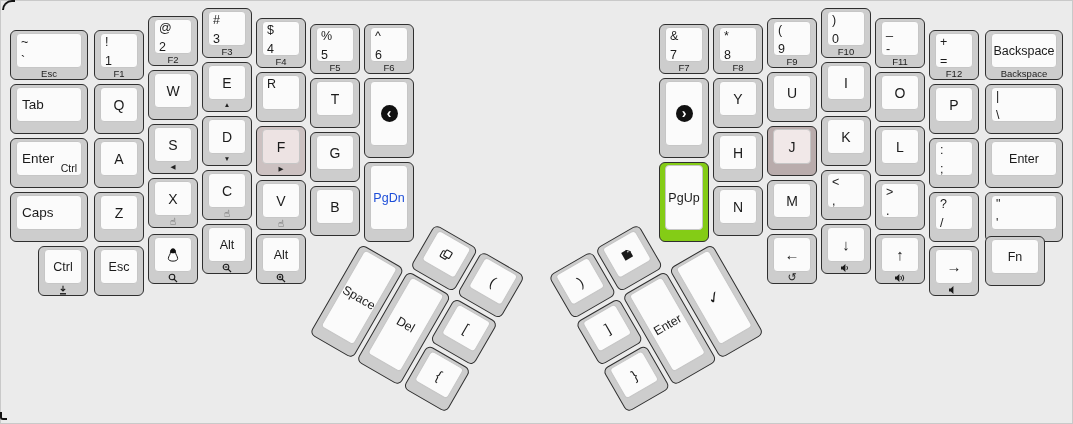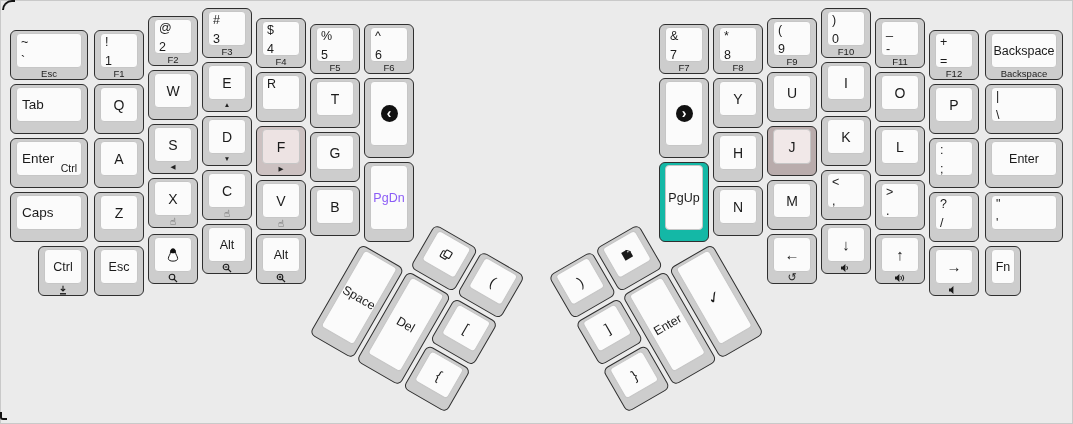--- a/index.html
+++ b/index.html
@@ -204,21 +204,21 @@
         <div class="front">
           <span class="ic ic-hand">☝</span>
         </div>
       </div>
       <div class="key" style="left: 310px; top: 186px; width: 50px; height: 50px; background: rgb(205, 205, 205);">
         <div class="ktop" style="background: rgb(251, 251, 251); color: rgb(27, 27, 27);">
           <span class="cen">B</span>
         </div>
       </div>
       <div class="key" style="left: 364px; top: 162px; width: 50px; height: 80px; background: rgb(205, 205, 205);">
-        <div class="ktop" style="background: rgb(251, 251, 251); color: #8b5cf6;">
+        <div class="ktop" style="background: rgb(251, 251, 251); color: #1d4ed8;">
           <span class="cen small">PgDn</span>
         </div>
       </div>
       <div class="key" style="left: 38px; top: 246px; width: 50px; height: 50px; background: rgb(205, 205, 205);">
         <div class="ktop" style="background: rgb(251, 251, 251); color: rgb(27, 27, 27);">
           <span class="cen small">Ctrl</span>
         </div>
         <div class="front">
           <span class="ic ">
             <svg width="10" height="10" viewBox="0 0 10 10">
@@ -396,21 +396,21 @@
         <div class="ktop" style="background: rgb(251, 251, 251); color: rgb(27, 27, 27);">
           <span class="tl">:</span>
           <span class="bl">;</span>
         </div>
       </div>
       <div class="key" style="left: 985px; top: 138px; width: 78px; height: 50px; background: rgb(205, 205, 205);">
         <div class="ktop" style="background: rgb(251, 251, 251); color: rgb(27, 27, 27);">
           <span class="cen small">Enter</span>
         </div>
       </div>
-      <div class="key" style="left: 659px; top: 162px; width: 50px; height: 80px; background: #14b8a6;">
+      <div class="key" style="left: 659px; top: 162px; width: 50px; height: 80px; background: #84cc16;">
         <div class="ktop" style="background: rgb(251, 251, 251); color: rgb(27, 27, 27);">
           <span class="cen small">PgUp</span>
         </div>
       </div>
       <div class="key" style="left: 713px; top: 186px; width: 50px; height: 50px; background: rgb(205, 205, 205);">
         <div class="ktop" style="background: rgb(251, 251, 251); color: rgb(27, 27, 27);">
           <span class="cen">N</span>
         </div>
       </div>
       <div class="key" style="left: 767px; top: 180px; width: 50px; height: 50px; background: rgb(205, 205, 205);">
@@ -482,21 +482,21 @@
           <span class="cen arrowlab">→</span>
         </div>
         <div class="front">
           <span class="ic ">
             <svg width="12" height="10" viewBox="0 0 12 10">
               <path d="M1 3.4h1.8L5.4 1v8L2.8 6.6H1z" fill="#1a1a1a"></path>
             </svg>
           </span>
         </div>
       </div>
-      <div class="key" style="left: 985px; top: 246px; width: 36px; height: 50px; background: rgb(205, 205, 205);">
+      <div class="key" style="left: 985px; top: 236px; width: 60px; height: 50px; background: rgb(205, 205, 205);">
         <div class="ktop" style="background: rgb(251, 251, 251); color: rgb(27, 27, 27);">
           <span class="cen small">Fn</span>
         </div>
       </div>
     </div>
   <div id="left-thumb" class="group" style="left: 435px; top: 224px; transform: rotate(30deg); transform-origin: 0px 0px;">
       <div class="key" style="left: 0px; top: 0px; width: 50px; height: 50px; background: rgb(205, 205, 205);">
         <div class="ktop" style="background: rgb(251, 251, 251); color: rgb(27, 27, 27);">
           <span class="cen">
             <span class="ic ">

